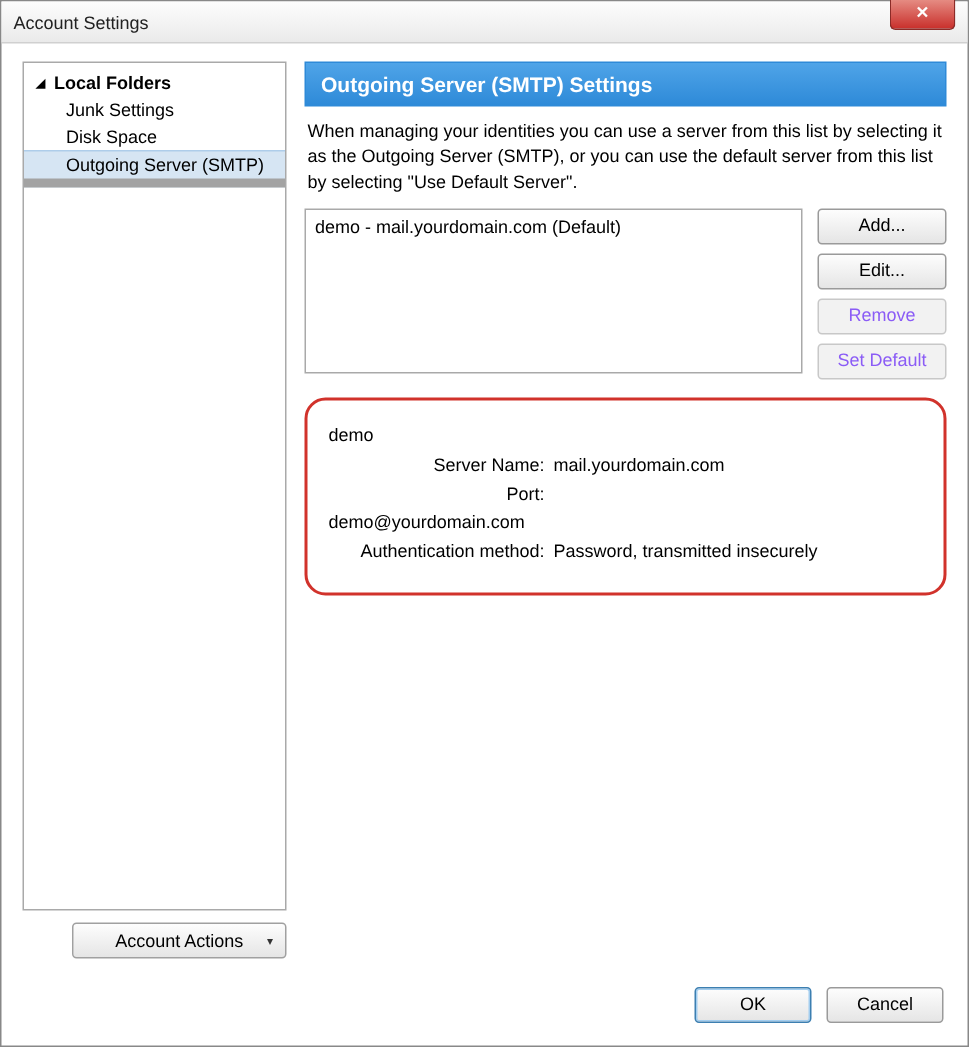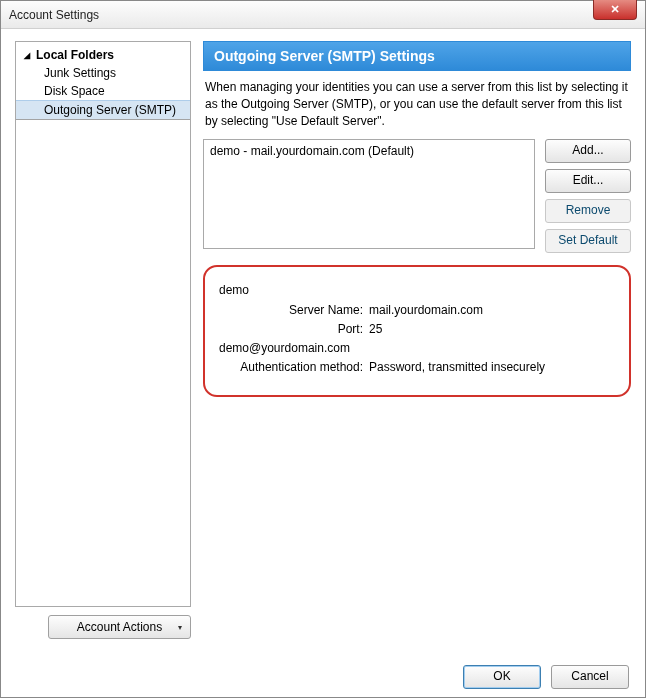--- a/index.html
+++ b/index.html
@@ -76,21 +76,21 @@
     display:inline-block;
     width:10px;
   }
   .tree-child {
     padding: 2px 4px 2px 28px;
     cursor: default;
   }
   .tree-child.selected {
     background: #d6e5f3;
     border-top: 1px solid #aecdea;
-    border-bottom: 1px solid #a3a3a3;
+    border-bottom: 6px solid #a3a3a3;
   }
   .account-actions {
     margin-top: 8px;
     height: 24px;
     border: 1px solid #a0a0a0;
     background: linear-gradient(#fdfdfd, #e5e5e5);
     border-radius: 3px;
     display: flex;
     align-items: center;
     justify-content: center;
@@ -144,21 +144,21 @@
     height: 24px;
     border: 1px solid #9a9a9a;
     background: linear-gradient(#fdfdfd, #e5e5e5);
     border-radius: 3px;
     text-align: center;
     line-height: 20px;
     cursor: default;
     font-size: 12px;
   }
   .btn.disabled {
-    color: #0c4a6e;
+    color: #8b5cf6;
     background: #f2f2f2;
     border-color: #c8c8c8;
   }
   .details-box {
     margin-top: 12px;
     border: 2px solid #d1322b;
     border-radius: 14px;
     padding: 14px 14px 18px 14px;
   }
   .detail-row {
@@ -168,21 +168,21 @@
   .detail-label {
     width: 150px;
     text-align: right;
     padding-right: 6px;
   }
   .detail-value { flex: 1; }
   .footer {
     height: 46px;
     display: flex;
     justify-content: flex-end;
-    align-items: flex-end;
+    align-items: center;
     gap: 10px;
     padding: 0 16px 8px 0;
   }
   .footer .btn {
     width: 78px;
   }
   .footer .btn.primary {
     border-color: #3c7fb1;
     box-shadow: 0 0 0 1px #a2cdef inset;
   }
@@ -244,21 +244,20 @@
       <div class="details-box">
         <div class="detail-row">
           <div class="detail-value">demo</div>
         </div>
         <div class="detail-row">
           <div class="detail-label">Server Name:</div>
           <div class="detail-value">mail.yourdomain.com</div>
         </div>
         <div class="detail-row">
           <div class="detail-label">Port:</div>
-          <div class="detail-value">25</div>
         </div>
         <div class="detail-row">
           <div class="detail-value">demo@yourdomain.com</div>
         </div>
         <div class="detail-row">
           <div class="detail-label">Authentication method:</div>
           <div class="detail-value">Password, transmitted insecurely</div>
         </div>
       </div>
 

